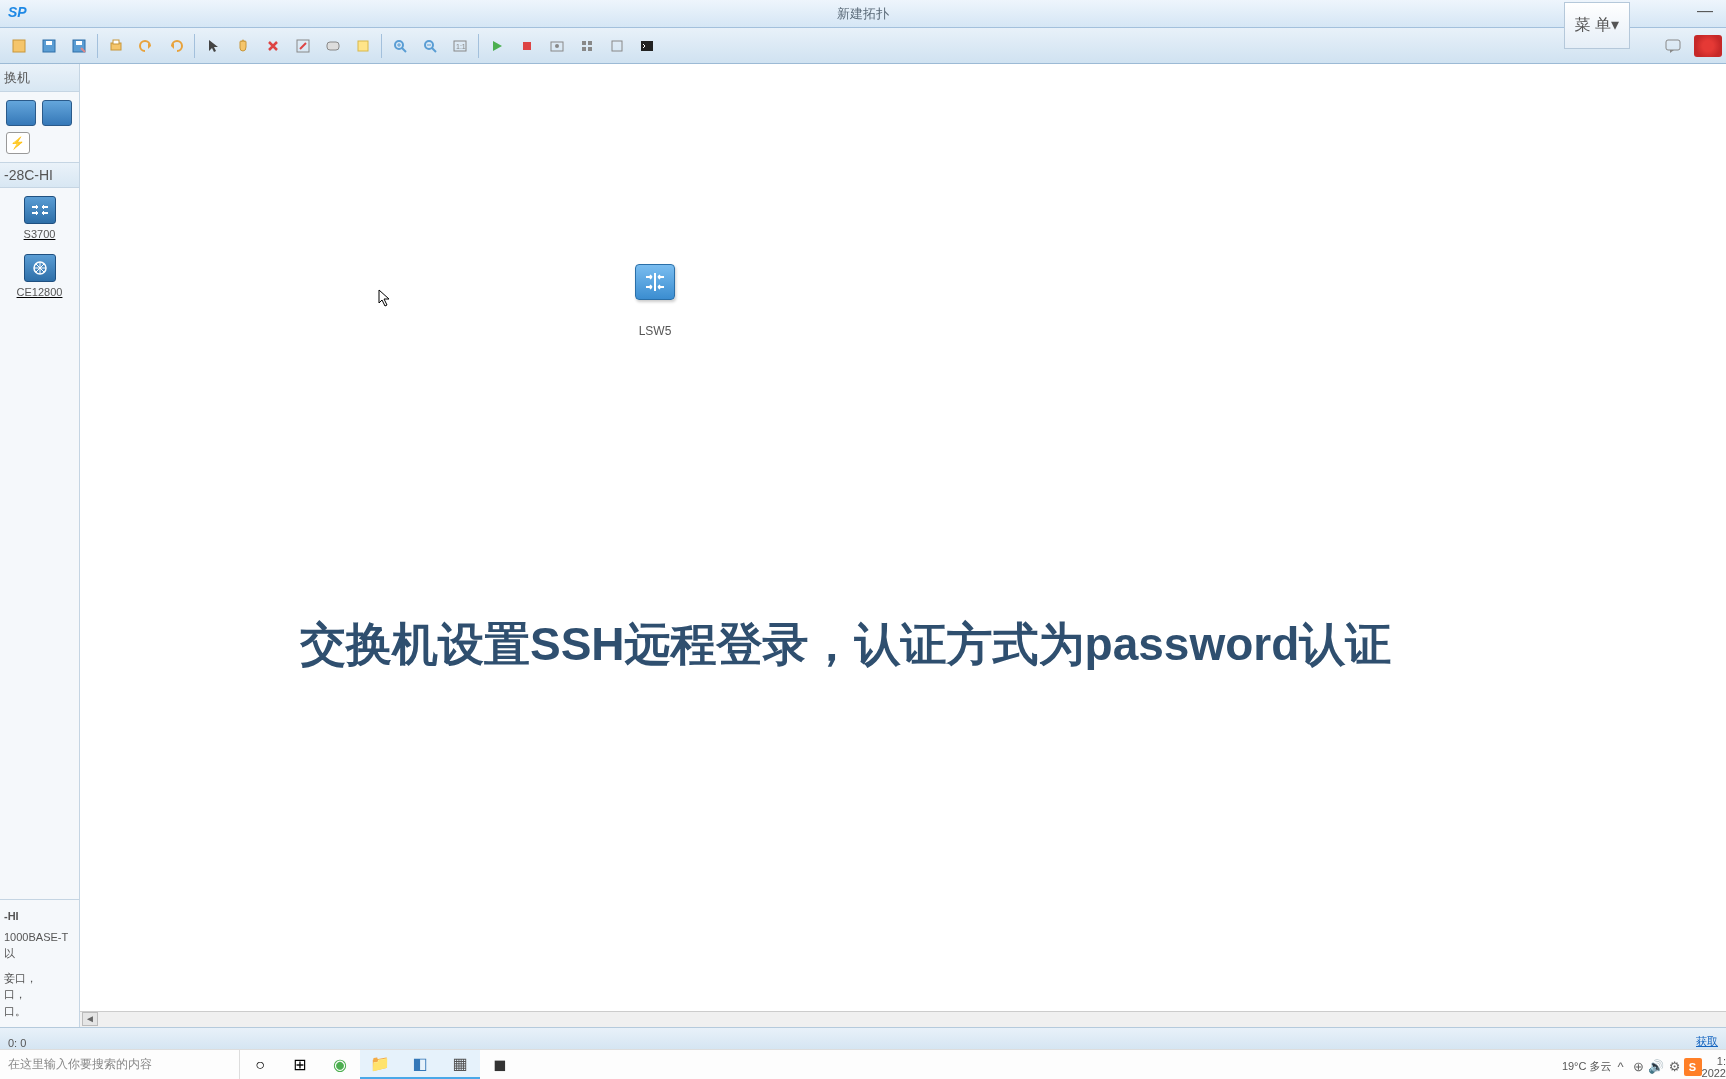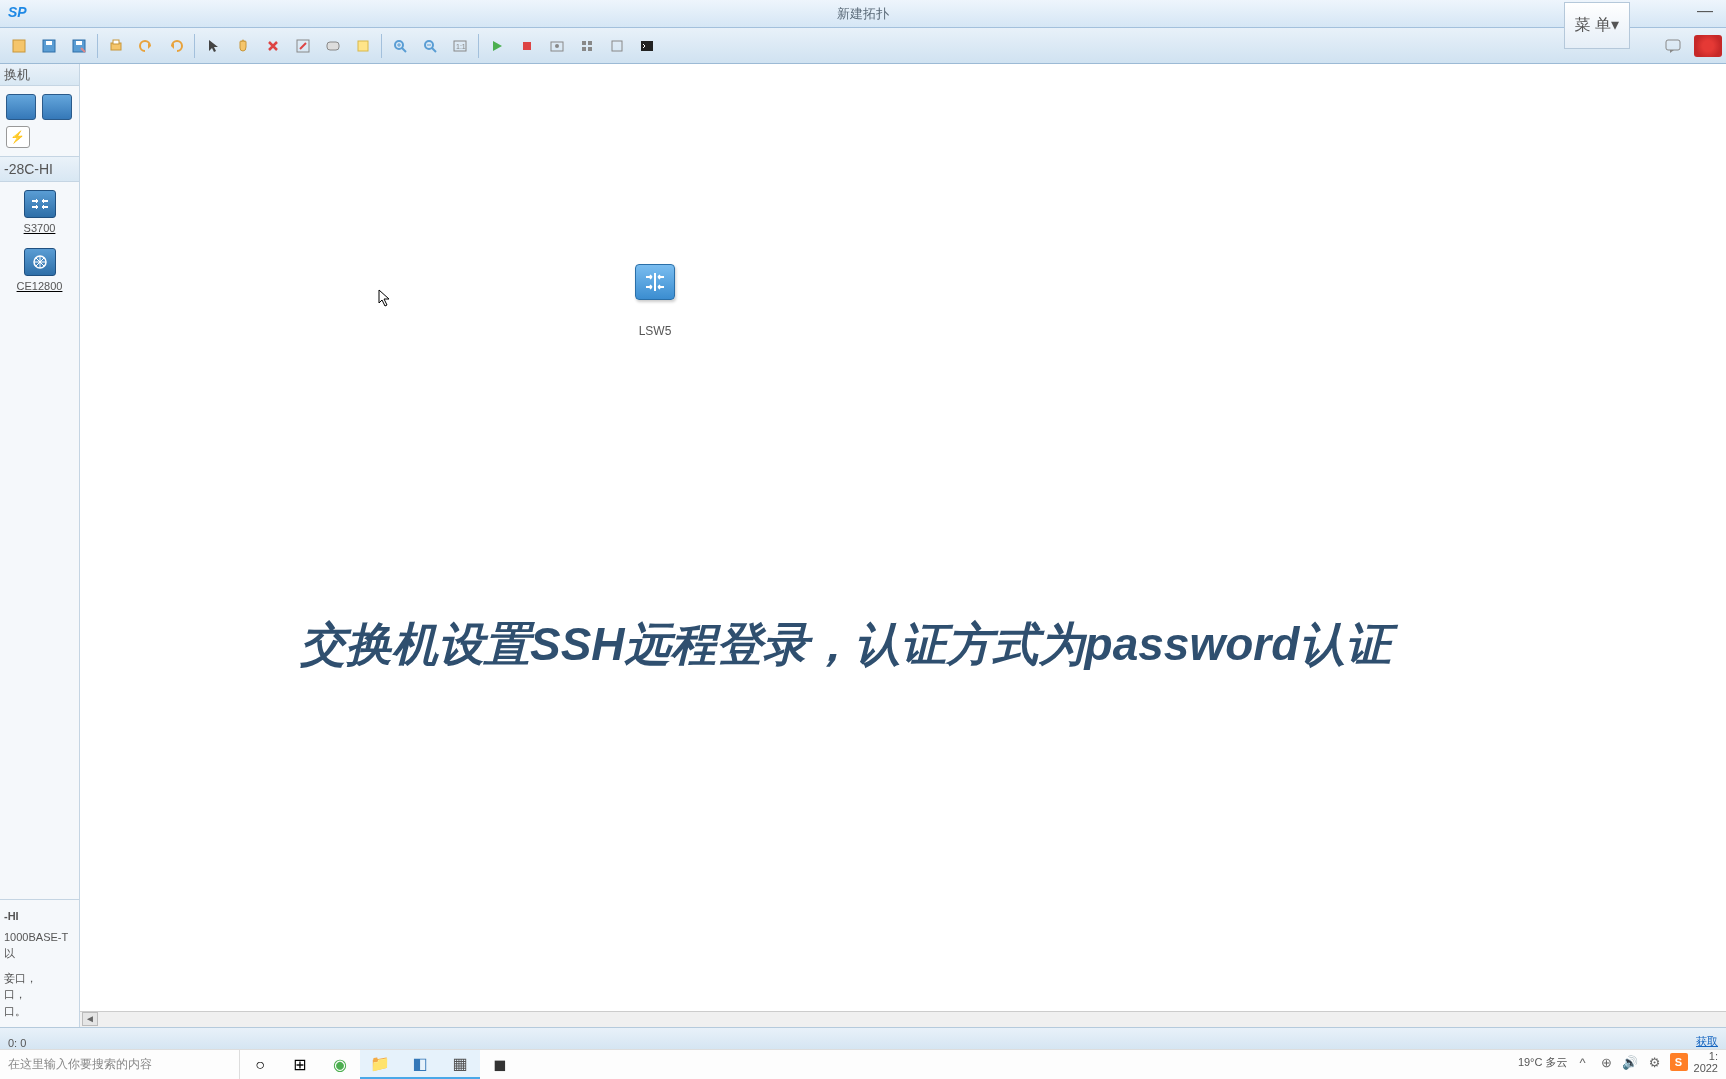--- a/index.html
+++ b/index.html
@@ -108,21 +108,21 @@
     
     
     .sidebar {
       width: 80px;
       background: #f5f8fb;
       border-right: 1px solid #c5d5e3;
       display: flex;
       flex-direction: column;
     }
     .sidebar-header {
-      height: 22px;
+      height: 28px;
       background: linear-gradient(to bottom, #eaf2f9, #d8e7f3);
       border-bottom: 1px solid #c5d5e3;
       display: flex;
       align-items: center;
       padding-left: 4px;
       font-size: 13px;
       color: #555;
     }
     .device-categories {
       display: flex;
@@ -238,21 +238,20 @@
     }
     
     .overlay-text {
       position: absolute;
       left: 220px;
       top: 555px;
       font-size: 46px;
       font-weight: 600;
       color: #2f4f6f;
       line-height: 1.1;
-      font-style: italic;
     }
     
     .hscroll {
       position: absolute;
       bottom: 0;
       left: 0;
       right: 0;
       height: 16px;
       background: #f0f0f0;
       border-top: 1px solid #ccc;
@@ -288,21 +287,21 @@
       text-decoration: underline;
       cursor: pointer;
     }
     
     
     .taskbar {
       height: 30px;
       background: #fdfdfd;
       border-top: 1px solid #ddd;
       display: flex;
-      align-items: flex-start;
+      align-items: flex-end;
     }
     .search-box {
       flex: 0 0 240px;
       height: 100%;
       border-right: 1px solid #ddd;
       padding: 0 8px;
       display: flex;
       align-items: center;
       font-size: 12px;
       color: #888;
@@ -322,22 +321,20 @@
       font-size: 16px;
     }
     .task-icon.active {
       border-bottom: 2px solid #4aa8e8;
       background: rgba(100,180,240,0.15);
     }
     .tray {
       margin-left: auto;
       display: flex;
       align-items: center;
-      gap: 6px;
-      padding-right: 8px;
       font-size: 11px;
       color: #555;
     }
     .tray-icon {
       width: 18px;
       height: 18px;
       display: flex;
       align-items: center;
       justify-content: center;
       font-size: 13px;

